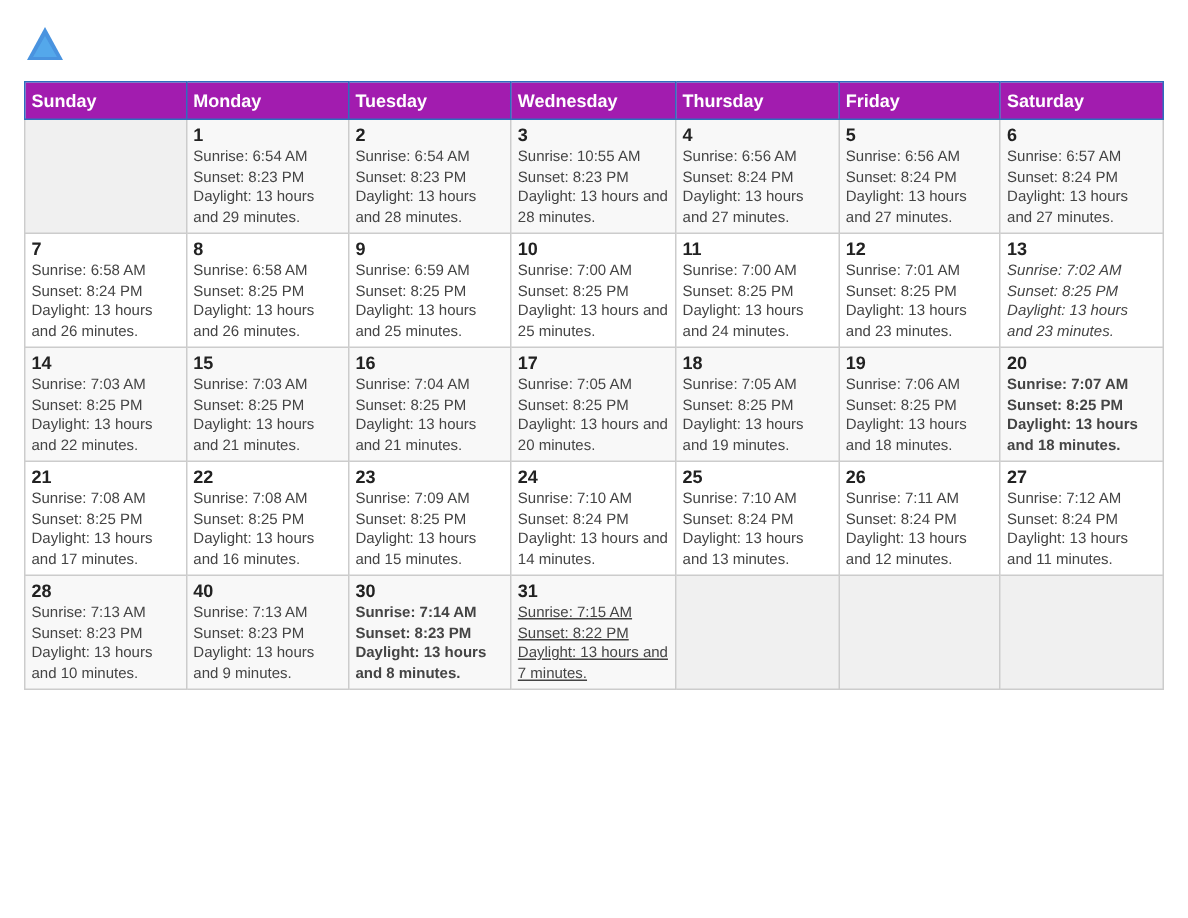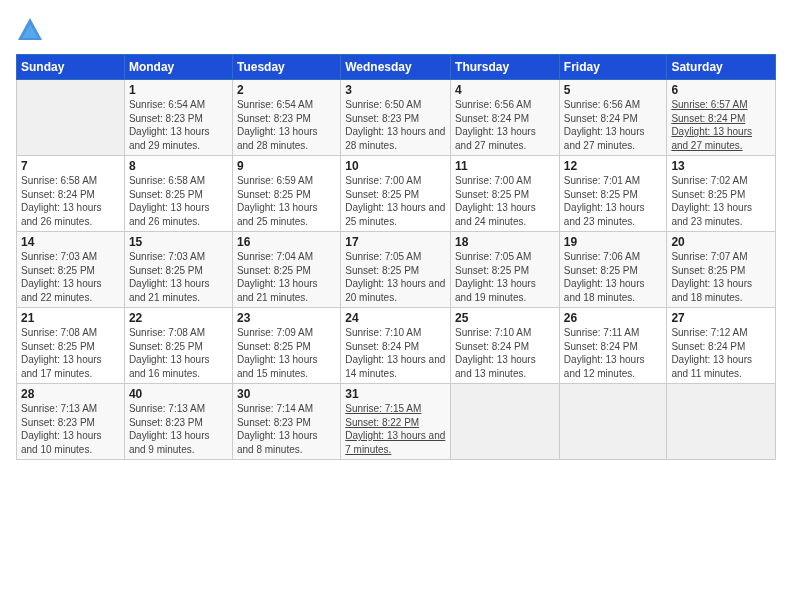--- a/index.html
+++ b/index.html
@@ -57,21 +57,21 @@
     .location {
       font-size: 16px;
       color: #555;
     }
     .calendar-table {
       width: 100%;
       border-collapse: collapse;
       font-size: 10.5px;
     }
     .calendar-table thead tr th {
-      background-color: #1d4ed8;
+      background-color: #a21caf;
       color: #fff;
       padding: 5px 4px;
       text-align: left;
       font-size: 12px;
       font-weight: bold;
       border: 1px solid #2d6fbd;
     }
     .calendar-table tbody tr td {
       border: 1px solid #ccc;
       padding: 3px 4px;
@@ -144,39 +144,39 @@
 Daylight: 13 hours and 29 minutes.</div>
           </td>
           <td>
             <div class="day-number">2</div>
             <div class="day-info" style="white-space: pre-line;">Sunrise: 6:54 AM
 Sunset: 8:23 PM
 Daylight: 13 hours and 28 minutes.</div>
           </td>
           <td>
             <div class="day-number">3</div>
-            <div class="day-info" style="white-space: pre-line;">Sunrise: 6:50 AM
+            <div class="day-info" style="white-space: pre-line;">Sunrise: 10:55 AM
 Sunset: 8:23 PM
 Daylight: 13 hours and 28 minutes.</div>
           </td>
           <td>
             <div class="day-number">4</div>
             <div class="day-info" style="white-space: pre-line;">Sunrise: 6:56 AM
 Sunset: 8:24 PM
 Daylight: 13 hours and 27 minutes.</div>
           </td>
           <td>
             <div class="day-number">5</div>
             <div class="day-info" style="white-space: pre-line;">Sunrise: 6:56 AM
 Sunset: 8:24 PM
 Daylight: 13 hours and 27 minutes.</div>
           </td>
           <td>
             <div class="day-number">6</div>
-            <div class="day-info" style="white-space: pre-line; text-decoration: underline;">Sunrise: 6:57 AM
+            <div class="day-info" style="white-space: pre-line;">Sunrise: 6:57 AM
 Sunset: 8:24 PM
 Daylight: 13 hours and 27 minutes.</div>
           </td>
         </tr>
         <tr>
           <td>
             <div class="day-number">7</div>
             <div class="day-info" style="white-space: pre-line;">Sunrise: 6:58 AM
 Sunset: 8:24 PM
 Daylight: 13 hours and 26 minutes.</div>
@@ -206,21 +206,21 @@
 Daylight: 13 hours and 24 minutes.</div>
           </td>
           <td>
             <div class="day-number">12</div>
             <div class="day-info" style="white-space: pre-line;">Sunrise: 7:01 AM
 Sunset: 8:25 PM
 Daylight: 13 hours and 23 minutes.</div>
           </td>
           <td>
             <div class="day-number">13</div>
-            <div class="day-info" style="white-space: pre-line;">Sunrise: 7:02 AM
+            <div class="day-info" style="white-space: pre-line; font-style: italic;">Sunrise: 7:02 AM
 Sunset: 8:25 PM
 Daylight: 13 hours and 23 minutes.</div>
           </td>
         </tr>
         <tr>
           <td>
             <div class="day-number">14</div>
             <div class="day-info" style="white-space: pre-line;">Sunrise: 7:03 AM
 Sunset: 8:25 PM
 Daylight: 13 hours and 22 minutes.</div>
@@ -250,21 +250,21 @@
 Daylight: 13 hours and 19 minutes.</div>
           </td>
           <td>
             <div class="day-number">19</div>
             <div class="day-info" style="white-space: pre-line;">Sunrise: 7:06 AM
 Sunset: 8:25 PM
 Daylight: 13 hours and 18 minutes.</div>
           </td>
           <td>
             <div class="day-number">20</div>
-            <div class="day-info" style="white-space: pre-line;">Sunrise: 7:07 AM
+            <div class="day-info" style="white-space: pre-line; font-weight: bold;">Sunrise: 7:07 AM
 Sunset: 8:25 PM
 Daylight: 13 hours and 18 minutes.</div>
           </td>
         </tr>
         <tr>
           <td>
             <div class="day-number">21</div>
             <div class="day-info" style="white-space: pre-line;">Sunrise: 7:08 AM
 Sunset: 8:25 PM
 Daylight: 13 hours and 17 minutes.</div>
@@ -314,21 +314,21 @@
 Daylight: 13 hours and 10 minutes.</div>
           </td>
           <td>
             <div class="day-number">40</div>
             <div class="day-info" style="white-space: pre-line;">Sunrise: 7:13 AM
 Sunset: 8:23 PM
 Daylight: 13 hours and 9 minutes.</div>
           </td>
           <td>
             <div class="day-number">30</div>
-            <div class="day-info" style="white-space: pre-line;">Sunrise: 7:14 AM
+            <div class="day-info" style="white-space: pre-line; font-weight: bold;">Sunrise: 7:14 AM
 Sunset: 8:23 PM
 Daylight: 13 hours and 8 minutes.</div>
           </td>
           <td>
             <div class="day-number">31</div>
             <div class="day-info" style="white-space: pre-line; text-decoration: underline;">Sunrise: 7:15 AM
 Sunset: 8:22 PM
 Daylight: 13 hours and 7 minutes.</div>
           </td>
           <td class="empty-cell"></td>

